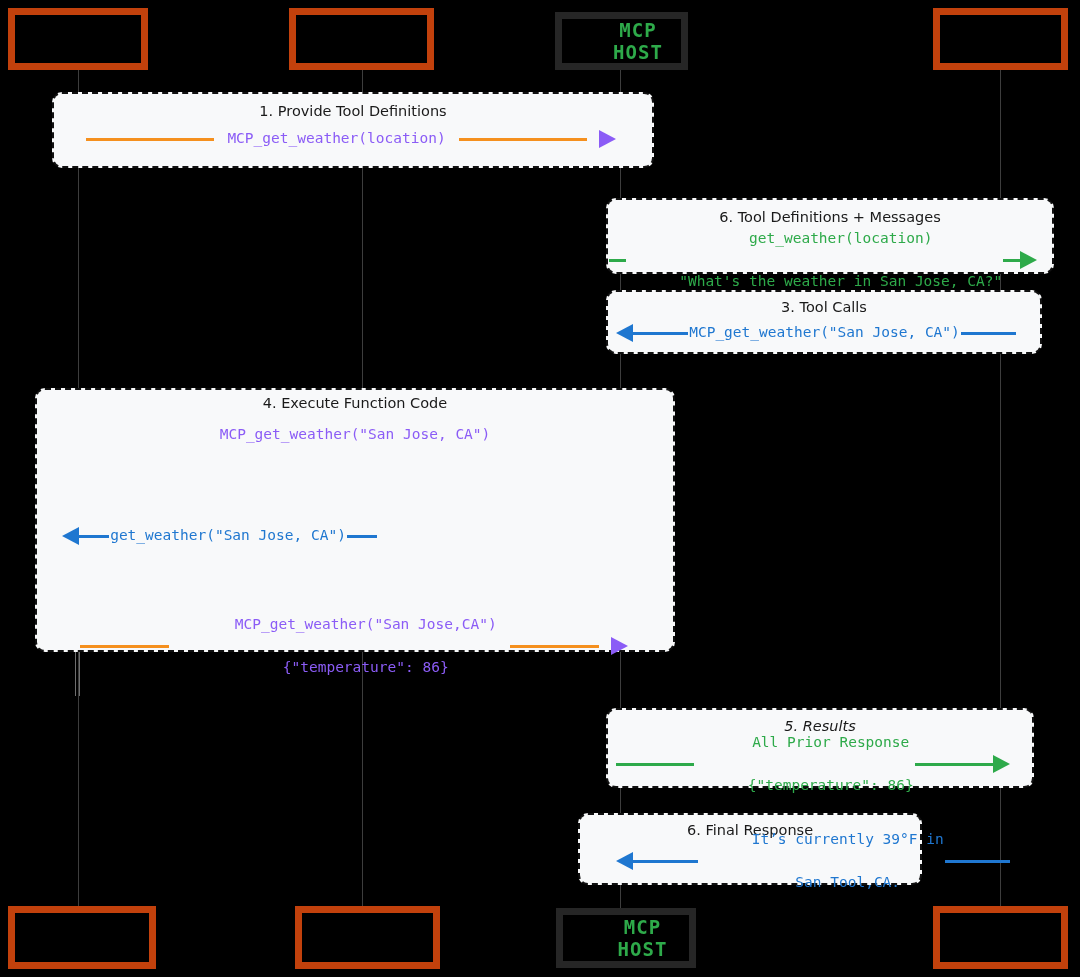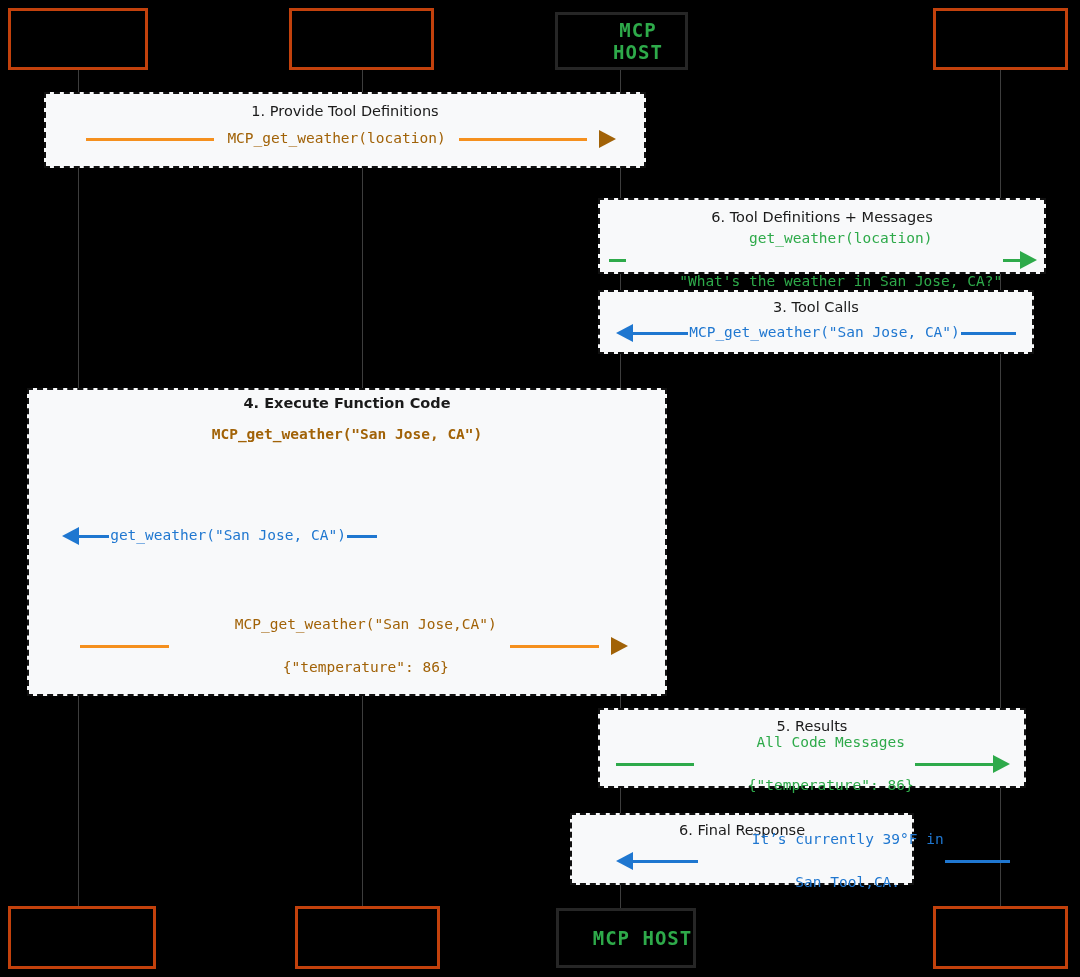--- a/index.html
+++ b/index.html
@@ -15,21 +15,21 @@
     width: 1080px;
     height: 977px;
     background: #000000;
     overflow: hidden;
   }
 
   
   .participant {
     position: absolute;
     box-sizing: border-box;
-    border: 3px solid #c2410c;
+    border: 7px solid #c2410c;
     background: #000000;
     display: flex;
     align-items: center;
     justify-content: center;
     text-align: center;
     font-family: "DejaVu Sans Mono", monospace;
     font-size: 19px;
     font-weight: bold;
     letter-spacing: 1px;
     color: #000000;
@@ -54,21 +54,22 @@
     border-right: 1px solid #6e6e6e;
     background: transparent;
   }
 
   
   .note {
     position: absolute;
     box-sizing: border-box;
     border: 2px dashed #111111;
     background: #f8f9fa;
-    border-radius: 0;
+    border-radius: 10px;
+    margin-left: 8px;
   }
   .note.inner {
     background: transparent;
     border: 2px dashed #111111;
   }
   .note-title {
     position: absolute;
     left: 0;
     right: 0;
     text-align: center;
@@ -101,21 +102,21 @@
   .msg .head {
     flex: 0 0 auto;
     width: 0;
     height: 0;
     border-top: 9px solid transparent;
     border-bottom: 9px solid transparent;
   }
   .msg .head.right { border-left: 17px solid currentColor; }
   .msg .head.left  { border-right: 17px solid currentColor; }
 
-  .c-orange { color: #a16207; gap: 12px; }
+  .c-orange { color: #8b5cf6; gap: 12px; }
   .c-green  { color: #2eaa4a; }
   .c-blue   { color: #1f77d0; }
   .c-orange .seg { background: #f5901e; }
   .c-green  .seg { background: #2eaa4a; }
   .c-blue   .seg { background: #1f77d0; }
 </style>
 </head>
 <body>
 
 <div id="canvas">
@@ -166,21 +167,21 @@
   <div class="note" style="left:598px; top:290px; width:436px; height:64px;">
     <div class="note-title" style="top:7px;text-align:center;">3. Tool Calls</div>
   </div>
   <div class="msg c-blue" style="left:616px; top:322px; width:400px; height:22px;">
     <span class="head left"></span>
     <span class="seg"></span>
     <span class="label">MCP_get_weather("San Jose, CA")</span>
     <span class="seg"></span>
   </div>
 
-  <div class="note" style="left:27px; top:388px; width:640px; height:308px;font-weight:bold;">
+  <div class="note" style="left:27px; top:388px; width:640px; height:264px;">
     <div class="note-title" style="top:5px;">4. Execute Function Code</div>
     <div class="note-title c-orange" style="top:36px; font-family:'DejaVu Sans Mono', monospace; font-size:14.5px;">MCP_get_weather("San Jose, CA")</div>
   </div>
 
   <div class="msg c-blue" style="left:62px; top:525px; width:315px; height:22px;">
     <span class="head left"></span>
     <span class="seg"></span>
     <span class="label">get_weather("San Jose, CA")</span>
     <span class="seg"></span>
   </div>
@@ -189,26 +190,26 @@
     <span class="seg"></span>
     <span class="label">
       <span>MCP_get_weather("San Jose,CA")</span><br>
       <span>{"temperature": 86}</span>
     </span>
     <span class="seg"></span>
     <span class="head right"></span>
   </div>
 
   <div class="note" style="left:598px; top:708px; width:428px; height:80px;">
-    <div class="note-title" style="top:8px;">5. Results</div>
+    <div class="note-title" style="top:8px;font-style:italic;">5. Results</div>
   </div>
   <div class="msg c-green" style="left:616px; top:744px; width:394px; height:40px;">
     <span class="seg"></span>
     <span class="label">
-      <span>All Code Messages</span><br>
+      <span>All Prior Response</span><br>
       <span>{"temperature": 86}</span>
     </span>
     <span class="seg"></span>
     <span class="head right"></span>
   </div>
 
   <div class="note" style="left:570px; top:813px; width:344px; height:72px;">
     <div class="note-title" style="top:7px;">6. Final Response</div>
   </div>
   <div class="msg c-blue" style="left:616px; top:841px; width:394px; height:40px;">

